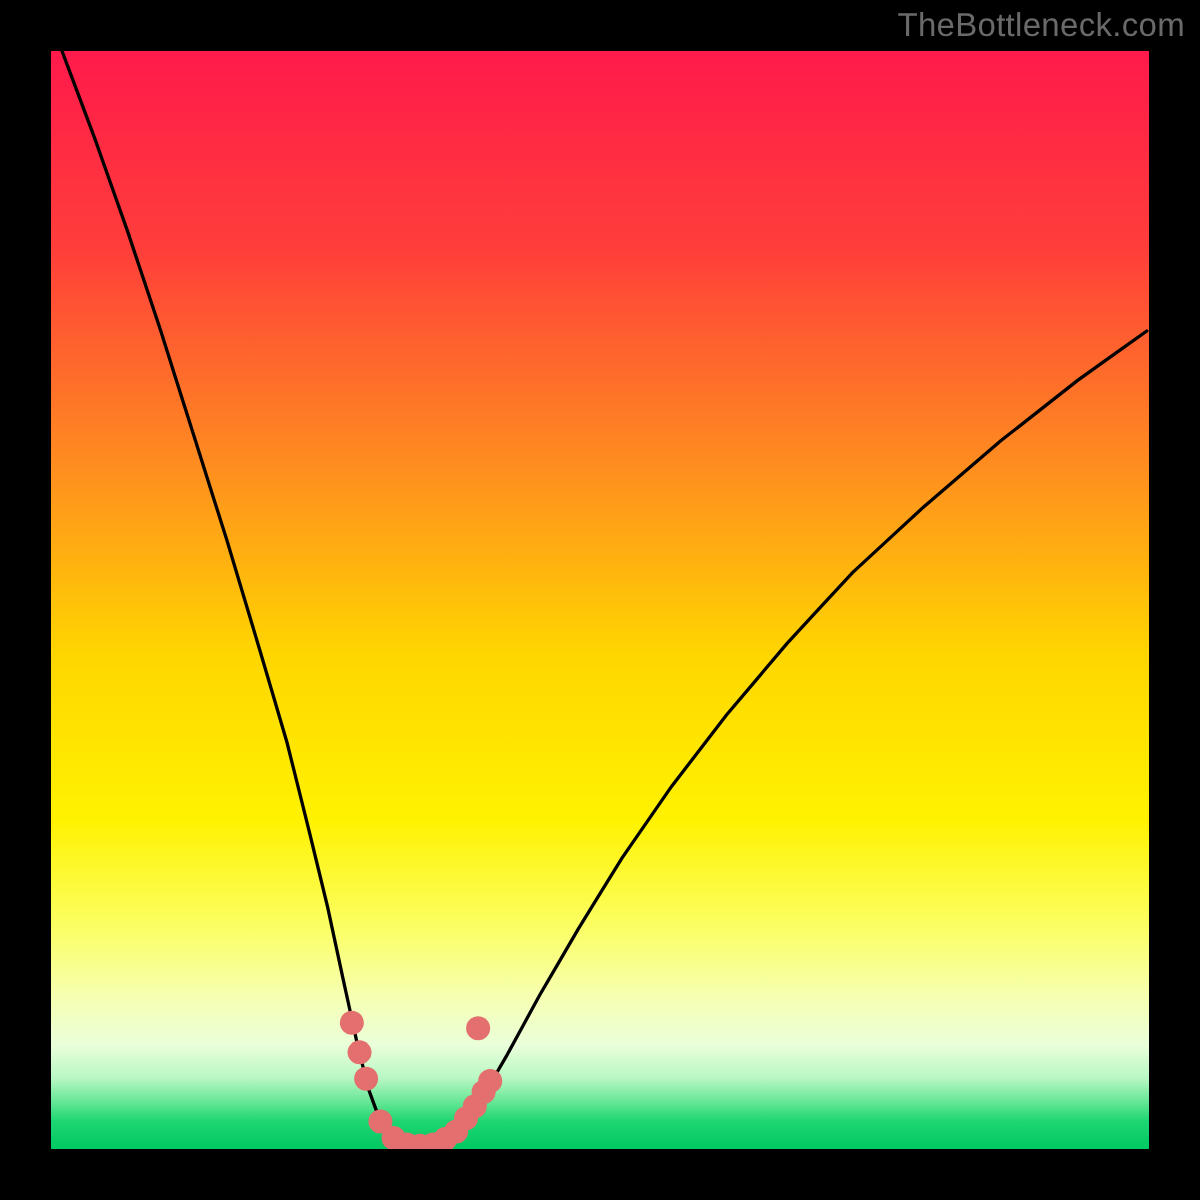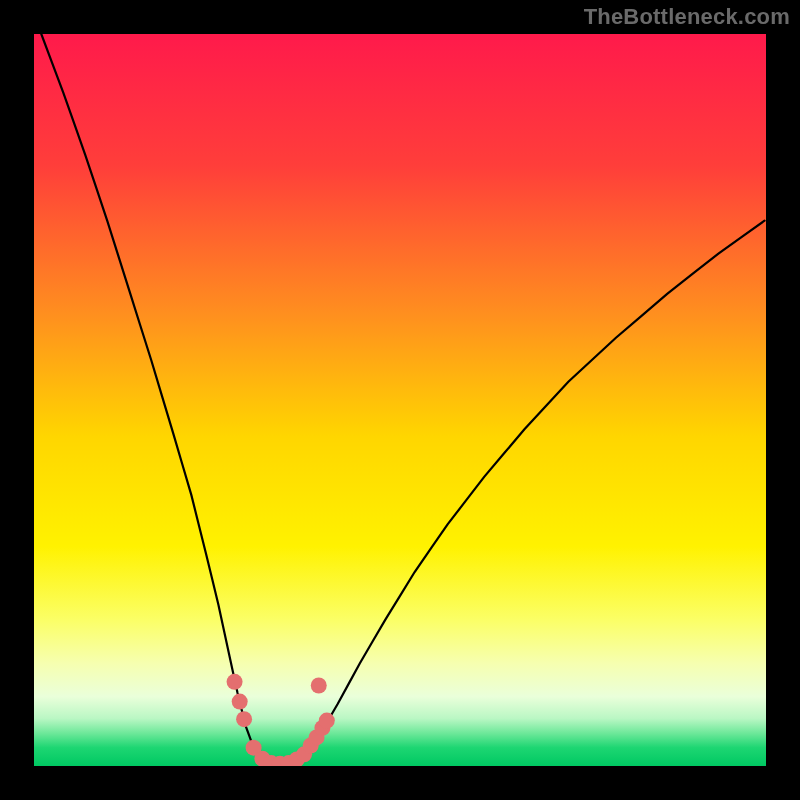--- a/index.html
+++ b/index.html
@@ -18,21 +18,21 @@
     width: 800px;
     height: 800px;
     background: #000;
   }
   .watermark {
     position: absolute;
     top: 4px;
     right: 10px;
     color: #6a6a6a;
     font-size: 22px;
-    font-weight: 700;
+    font-weight: 400;
     letter-spacing: 0.2px;
     z-index: 10;
     user-select: none;
   }
   svg {
     position: absolute;
     top: 0;
     left: 0;
   }
 </style>

